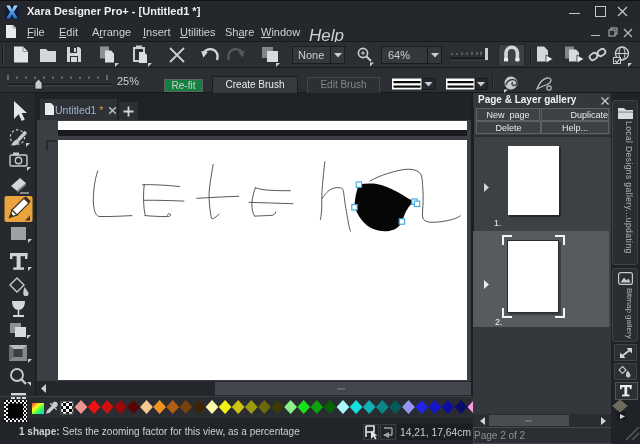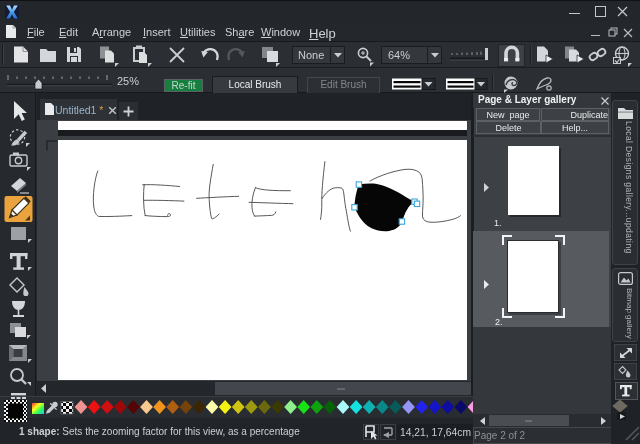--- a/index.html
+++ b/index.html
@@ -16,40 +16,41 @@
     <defs>
         <linearGradient id="xg" x1="0" y1="0" x2="0" y2="1">
       <stop offset="0" stop-color="#b8e0fa"></stop>
           <stop offset="0.5" stop-color="#4a9ae8"></stop>
           <stop offset="1" stop-color="#2a6cc8"></stop>
     </linearGradient>
       </defs>
     <rect x="0" y="0" width="14" height="14" fill="#131c33"></rect>
     <path d="M1.2,0.5 L5,0.5 L7,4.8 L9,0.5 L12.8,0.5 L8.9,7 L12.8,13.5 L9,13.5 L7,9.2 L5,13.5 L1.2,13.5 L5.1,7 Z" fill="url(#xg)"></path>
   </svg>
+  <div class="abs" style="left:27px;top:5px;font-size:11px;font-weight:bold;color:#eceef0;">Xara Designer Pro+ - [Untitled1 *]</div>
 
   <div class="abs" style="left:569px;top:13px;width:11px;height:1px;background:#c3c6c9;"></div>
   <div class="abs" style="left:595px;top:6px;width:9px;height:9px;border:1px solid #c3c6c9;"></div>
   <svg class="abs" style="left:617px;top:6px;" width="11" height="11">
       <path d="M1,1 L10,10 M10,1 L1,10" stroke="#c3c6c9" stroke-width="1.3"></path>
     </svg>
 
   <div class="abs" style="left:0;top:22px;width:640px;height:20px;background:#24272c;border-bottom:1px solid #17191d;box-sizing:border-box;"></div>
   <svg class="abs" style="left:5px;top:25px;" width="12" height="14">
     <path d="M1,0 L8,0 L11,3 L11,13 L1,13 Z" fill="#e8eaec"></path>
       <path d="M8,0 L8,3 L11,3" fill="none" stroke="#9aa0a5" stroke-width="1"></path>
   </svg>
   <div class="abs txt" style="left:27px;top:26px;font-size:11px;"><u>F</u>ile</div>
   <div class="abs txt" style="left:59px;top:26px;font-size:11px;"><u>E</u>dit</div>
   <div class="abs txt" style="left:92px;top:26px;font-size:11px;">A<u>r</u>range</div>
   <div class="abs txt" style="left:143px;top:26px;font-size:11px;"><u>I</u>nsert</div>
   <div class="abs txt" style="left:180px;top:26px;font-size:11px;"><u>U</u>tilities</div>
   <div class="abs txt" style="left:225px;top:26px;font-size:11px;">Sh<u>a</u>re</div>
   <div class="abs txt" style="left:261px;top:26px;font-size:11px;"><u>W</u>indow</div>
-  <div class="abs txt" style="left:309px;top:26px;font-size:13px;"><u>H</u>elp</div>
+  <div class="abs txt" style="left:309px;top:26px;font-size:17px;font-style:italic;"><u>H</u>elp</div>
 
   <div class="abs" style="left:591px;top:35px;width:9px;height:1px;background:#b9bcbf;"></div>
   <svg class="abs" style="left:608px;top:27px;" width="10" height="10">
       <rect x="3" y="1" width="6" height="6" fill="none" stroke="#b9bcbf"></rect>
       <rect x="1" y="3" width="6" height="6" fill="#24272c" stroke="#b9bcbf"></rect>
     </svg>
   <svg class="abs" style="left:623px;top:28px;" width="10" height="10">
       <path d="M1,1 L9,9 M9,1 L1,9" stroke="#b9bcbf" stroke-width="1.2"></path>
     </svg>
 
@@ -184,21 +185,21 @@
     <line x1="493.5" y1="6" x2="493.5" y2="22" stroke="#3a3d41"></line>
 
     <circle cx="511" cy="15" r="6.5" fill="#c6c9cd"></circle>
     <path d="M506,17 C507,12 513,10 516,13 C518,15 516,18 513.5,17.5 C511.5,17.1 511.5,14.8 513,14.5" fill="none" stroke="#3b3e42" stroke-width="1.4"></path>
     <path d="M504,21.5 L508,21.5 L504,25 Z" fill="#caccd0"></path>
 
     <path d="M537,21 C539,15 543,11 547,10 C549,9.5 551,10.5 551,12 C551,14 549,16 546,17 C543.5,17.8 540,19.5 537,21 Z" fill="none" stroke="#b8bbbf" stroke-width="1.3"></path>
     <circle cx="549" cy="20" r="2.2" fill="none" stroke="#b8bbbf" stroke-width="1.2"></circle>
   </svg>
   <div class="abs" style="left:164px;top:79px;width:39px;height:13px;background:#15803d;border:1px solid #5d6166;box-sizing:border-box;text-align:center;font-size:10px;color:#cdd0d3;line-height:11px;">Re-fit</div>
-  <div class="abs" style="left:212px;top:76px;width:86px;height:18px;background:#373b40;border:1px solid #191b1e;box-sizing:border-box;text-align:center;font-size:10px;color:#e8eaec;line-height:16px;">Local Brush</div>
+  <div class="abs" style="left:212px;top:76px;width:86px;height:18px;background:#373b40;border:1px solid #191b1e;box-sizing:border-box;text-align:center;font-size:10px;color:#e8eaec;line-height:16px;">Create Brush</div>
   <div class="abs" style="left:307px;top:77px;width:73px;height:27px;background:#2c2f33;border:1px solid #43474b;box-sizing:border-box;text-align:center;font-size:10px;color:#83878c;line-height:13px;">Edit Brush</div>
 
   <div class="abs" style="left:0;top:93px;width:36px;height:325px;background:#26292e;border-right:1px solid #17191d;box-sizing:border-box;"></div>
   <svg id="toolbox" class="abs" style="left:0;top:93px;z-index:6;" width="37" height="325">
 
     <path d="M14,8 L14,26 L18.7,21.3 L21.8,28 L24.8,26.5 L21.6,20 L27,20 Z" fill="#e4e6e8"></path>
 
     <circle cx="17.5" cy="44" r="7.2" fill="none" stroke="#c6c9cd" stroke-width="1.2" stroke-dasharray="2.4 2.2"></circle>
     <path d="M16.9,46.3 L24.5,37.7 L27.2,40.1 L19.4,48.6 Z" fill="#c6c9cd"></path>
     <path d="M11.2,52.6 C12,49.8 14,47.5 16.8,46.2 L19.5,48.7 C18.3,51.4 15.1,52.8 11.2,52.6 Z" fill="#c6c9cd"></path>

